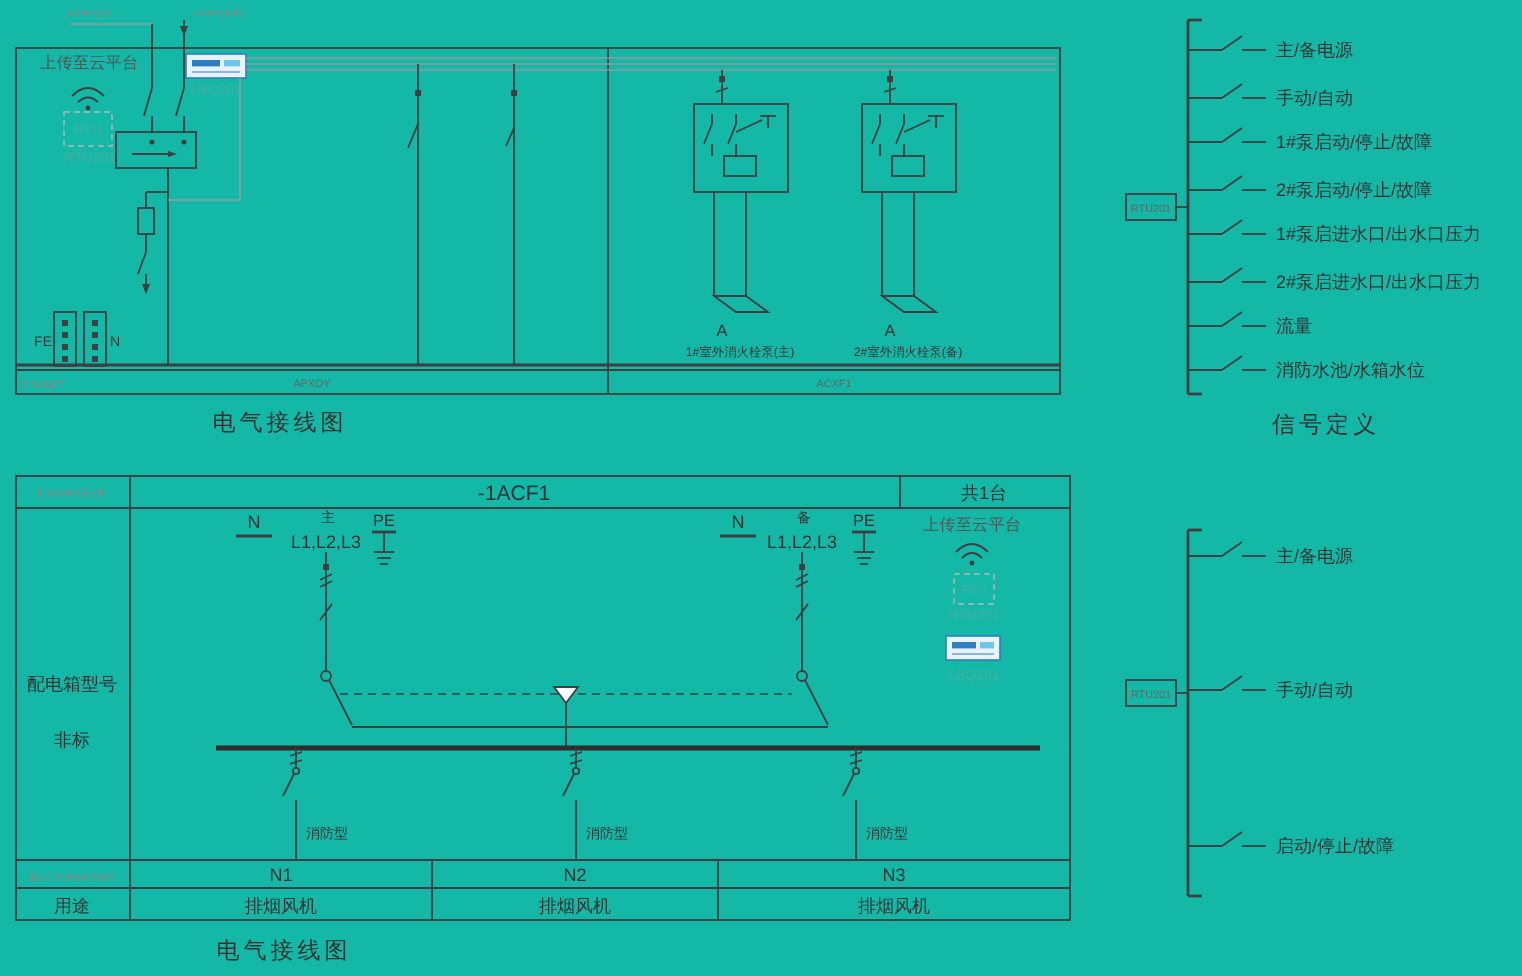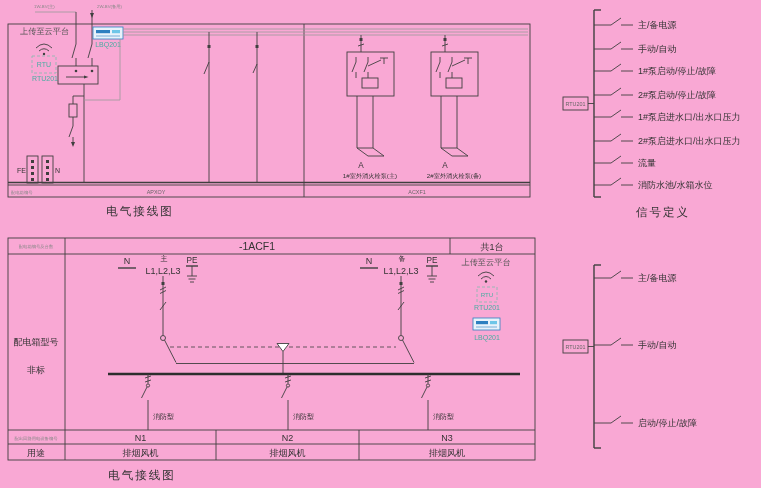--- a/index.html
+++ b/index.html
@@ -1,16 +1,16 @@
 <!DOCTYPE html>
 <html><head>
 <meta charset="utf-8">
 <style>
   html,body{margin:0;padding:0;background:#fff;}
-  #screen{position:relative;width:761px;height:488px;background:#f9a8d4;overflow:hidden;
+  #screen{position:relative;width:761px;height:488px;background:#14b8a6;overflow:hidden;
           font-family:"Liberation Sans","DejaVu Sans",sans-serif;}
   svg{position:absolute;display:block;}
   svg text{fill:#333;font-family:"Liberation Sans","DejaVu Sans",sans-serif;}
   .t4{font-size:4.3px;} .t5{font-size:5.4px;} .t6{font-size:6.2px;} .t7{font-size:7px;}
   .t8{font-size:8.2px;} .t9{font-size:9px;} .t10{font-size:10.5px;}
   .cap{font-size:11.5px;letter-spacing:2px;}
   .teal{fill:#4aada2;} .gray{fill:#666;} .dim{fill:#888;} .mid{fill:#555;}
   .ln{stroke:#3f3f3f;stroke-width:0.9;fill:none;}
   .lnB{stroke:#3f3f3f;stroke-width:1.4;fill:none;}
   .lnG{stroke:#999;stroke-width:0.8;fill:none;}

